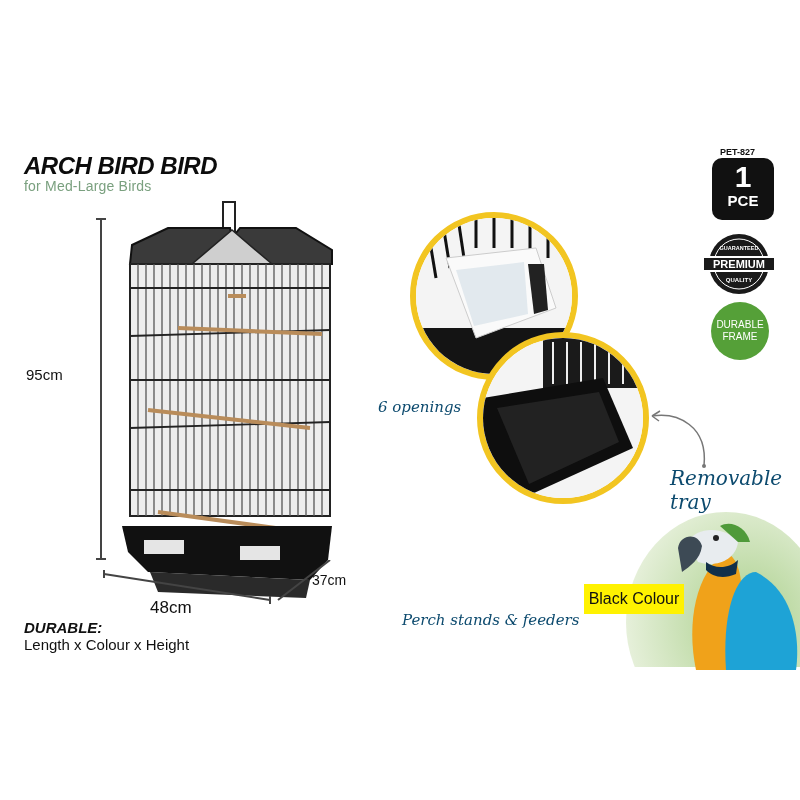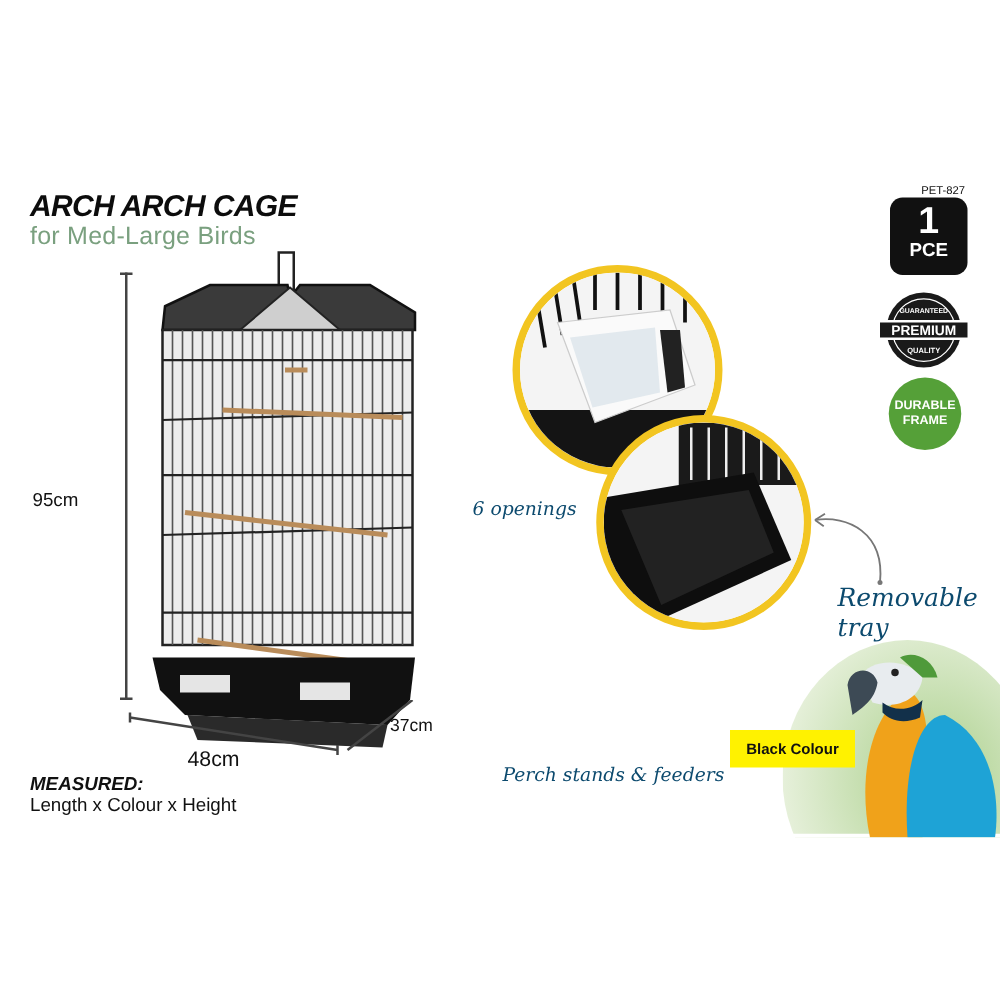--- a/index.html
+++ b/index.html
@@ -3,60 +3,60 @@
 <meta charset="utf-8">
 <style>
   * { box-sizing: border-box; margin: 0; padding: 0; }
   html, body { width: 800px; height: 800px; background: #ffffff; overflow: hidden; }
   body { position: relative; font-family: "Liberation Sans", sans-serif; color: #111; }
 
   .abs { position: absolute; }
 
   
   .title-main { left: 24px; top: 152px; font-size: 24px; font-weight: 900; font-style: italic; letter-spacing: -0.5px; color: #0c0c0c; }
-  .title-sub { left: 24px; top: 178px; font-size: 20px; color: #7aa07f; letter-spacing: 0.2px; }
+  .title-sub { left: 24px; top: 178px; font-size: 14px; color: #7aa07f; letter-spacing: 0.2px; }
 
   
   .dim-v { left: 100px; top: 218px; width: 2px; height: 342px; background: #444; }
   .dim-v::before, .dim-v::after { content: ""; position: absolute; left: -4px; width: 10px; height: 2px; background: #444; }
   .dim-v::before { top: 0; } .dim-v::after { bottom: 0; }
-  .lbl-h { left: 26px; top: 392px; font-size: 15px; color: #111; }
+  .lbl-h { left: 26px; top: 366px; font-size: 15px; color: #111; }
   .lbl-l { left: 150px; top: 598px; font-size: 17px; }
   .lbl-w { left: 312px; top: 572px; font-size: 14px; }
 
   
   .measured-k { left: 24px; top: 619px; font-size: 15px; font-weight: 900; font-style: italic; }
   .measured-v { left: 24px; top: 636px; font-size: 15px; }
 
   
-  .sku { left: 737px; top: 147px; font-size: 9px; font-weight: 400; }
+  .sku { left: 720px; top: 147px; font-size: 9px; font-weight: 700; }
   .pce { left: 712px; top: 158px; width: 62px; height: 62px; background: #111; border-radius: 10px; color: #fff; text-align: center; font-weight: 900; }
   .pce .n { display: block; font-size: 30px; line-height: 30px; margin-top: 4px; }
   .pce .u { display: block; font-size: 15px; line-height: 18px; }
   .premium { left: 696px; top: 230px; width: 86px; height: 68px; }
-  .durable { left: 711px; top: 302px; width: 58px; height: 58px; border-radius: 50%; background: #55a038; color: #fff; font-size: 10px; font-weight: 700; text-align: center; display: flex; flex-direction: column; justify-content: center; line-height: 12px; }
+  .durable { left: 711px; top: 302px; width: 58px; height: 58px; border-radius: 50%; background: #55a038; color: #fff; font-size: 10px; font-weight: 400; text-align: center; display: flex; flex-direction: column; justify-content: center; line-height: 12px; }
 
   
   .circle { border-radius: 50%; border: 6px solid #f2c521; overflow: hidden; background: #fff; }
   .c1 { left: 410px; top: 212px; width: 168px; height: 168px; }
   .c2 { left: 477px; top: 332px; width: 172px; height: 172px; }
 
   .hand { font-family: "DejaVu Serif", serif; font-style: italic; color: #0c4a6e; }
   .openings { left: 378px; top: 398px; font-size: 15px; }
   .tray { left: 650px; top: 466px; font-size: 20px; margin-left: 20px; }
   .perch { left: 402px; top: 611px; font-size: 15px; }
 
-  .black-colour { left: 584px; top: 584px; width: 100px; height: 30px; background: #fff200; font-size: 12px; font-weight: 700; display: flex; align-items: center; justify-content: center; z-index: 3; }
+  .black-colour { left: 584px; top: 584px; width: 100px; height: 30px; background: #fff200; font-size: 16px; font-weight: 400; display: flex; align-items: center; justify-content: center; z-index: 3; }
 
   .parrot-wrap { left: 626px; top: 512px; width: 174px; height: 158px; overflow: hidden; }
 </style>
 </head>
 <body>
 
-<div class="abs title-main">ARCH ARCH CAGE</div>
+<div class="abs title-main">ARCH BIRD BIRD</div>
 <div class="abs title-sub">for Med-Large Birds</div>
 
 <svg class="abs" style="left:100px;top:200px" width="260" height="410">
 
   <rect x="123" y="2" width="12" height="30" fill="none" stroke="#222" stroke-width="2"></rect>
 
   <path d="M32 45 L68 28 L130 28 L132 38 L140 28 L196 28 L232 50 L232 64 L30 64 Z" fill="#3a3a3a" stroke="#111" stroke-width="2"></path>
   <path d="M92 64 L132 30 L172 64" fill="#cfcfcf" stroke="#222" stroke-width="1.5"></path>
 
   <rect x="30" y="64" width="200" height="252" fill="#ededed" stroke="#222" stroke-width="2"></rect>
@@ -111,21 +111,21 @@
 <svg class="abs" style="left:100px;top:560px" width="240" height="60">
   <line x1="4" y1="14" x2="170" y2="40" stroke="#444" stroke-width="2"></line>
   <line x1="4" y1="10" x2="4" y2="18" stroke="#444" stroke-width="2"></line>
   <line x1="170" y1="36" x2="170" y2="44" stroke="#444" stroke-width="2"></line>
   <line x1="178" y1="40" x2="230" y2="0" stroke="#444" stroke-width="2"></line>
 </svg>
 <div class="abs lbl-h">95cm</div>
 <div class="abs lbl-l">48cm</div>
 <div class="abs lbl-w">37cm</div>
 
-<div class="abs measured-k">MEASURED:</div>
+<div class="abs measured-k">DURABLE:</div>
 <div class="abs measured-v">Length x Colour x Height</div>
 
 <div class="abs sku">PET-827</div>
 <div class="abs pce">
   <span class="n">1</span>
   <span class="u">PCE</span>
 </div>
 
 <svg class="abs premium" viewBox="0 0 86 68">
   <circle cx="43" cy="34" r="30" fill="#1a1a1a"></circle>

